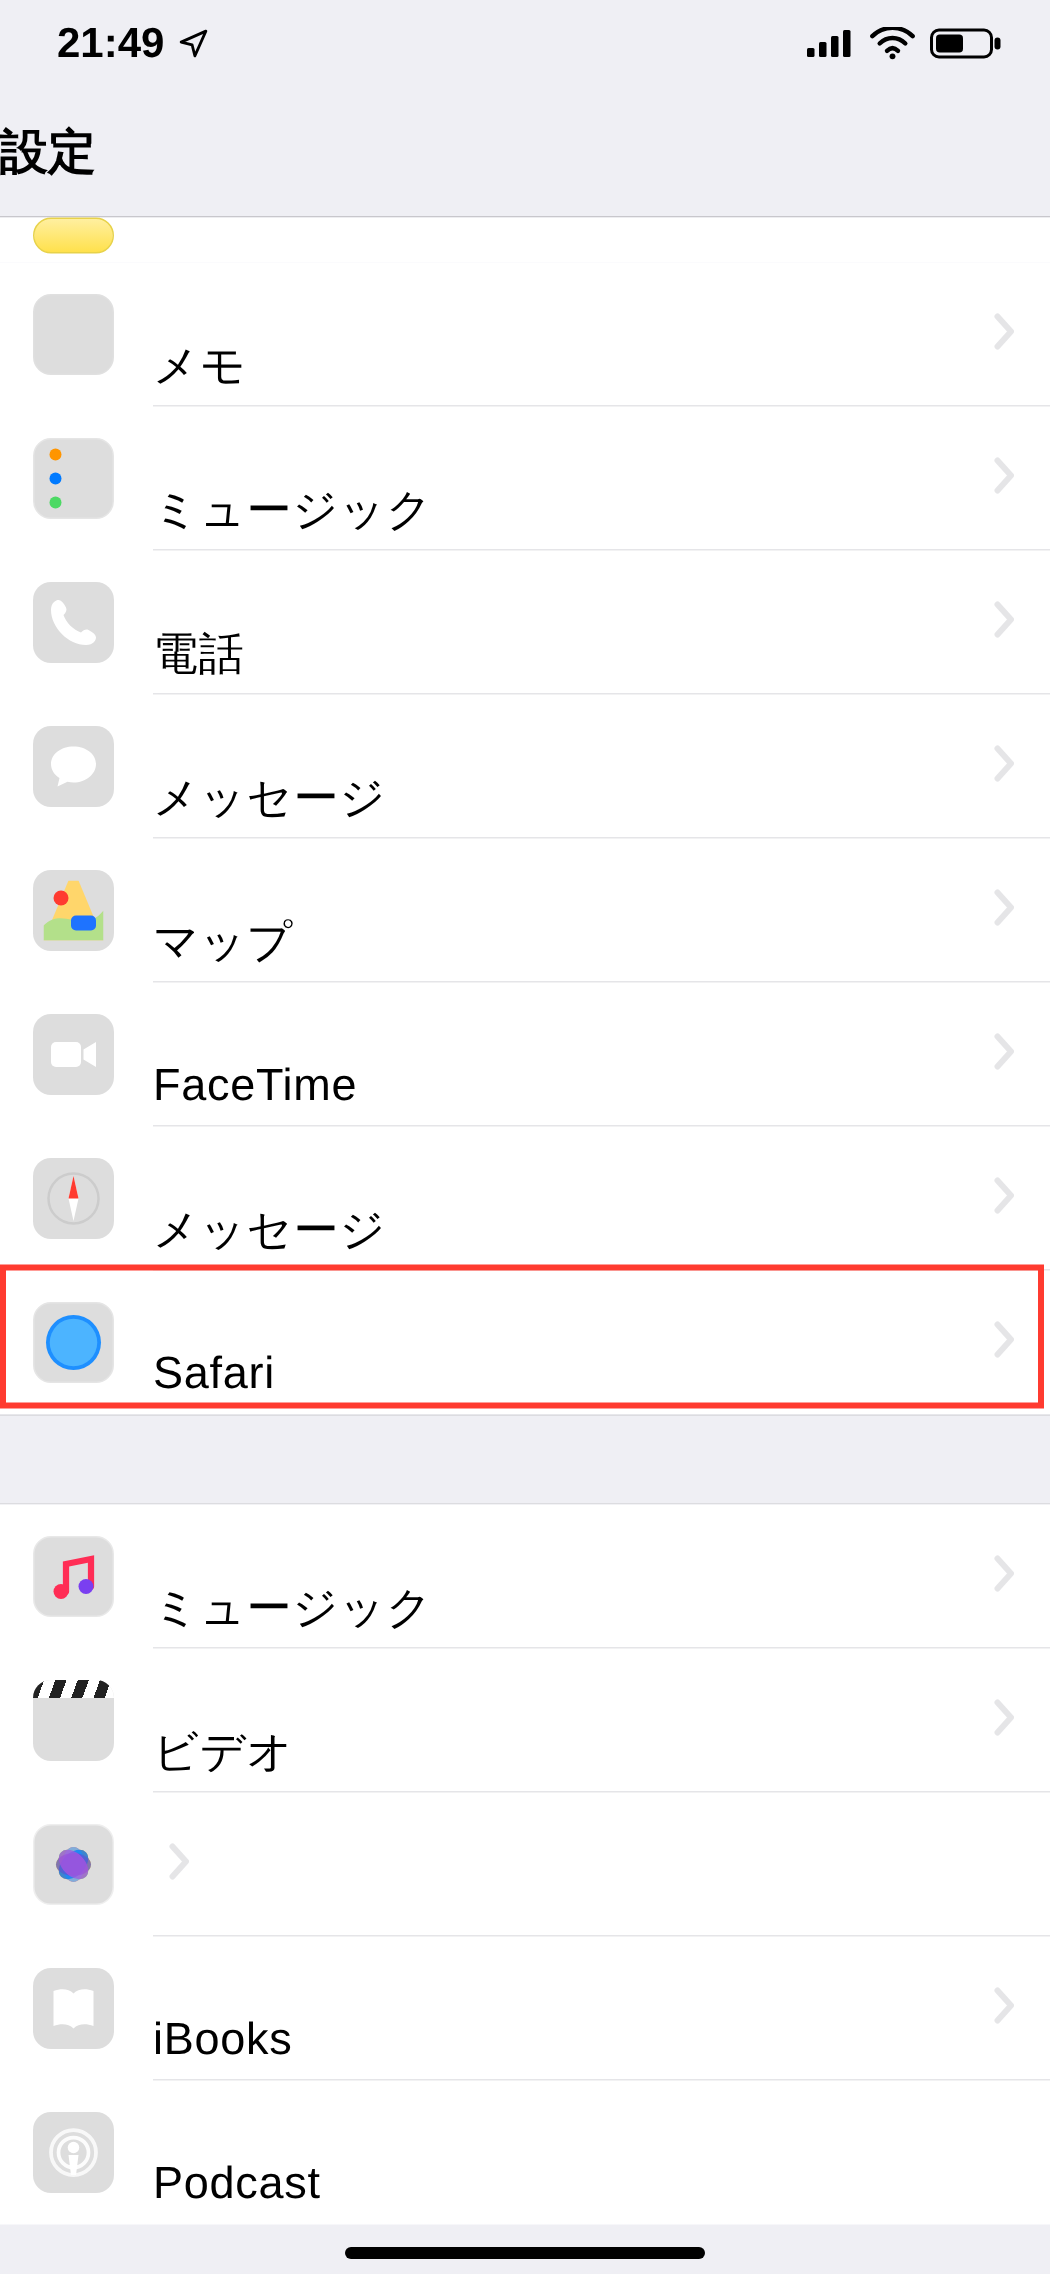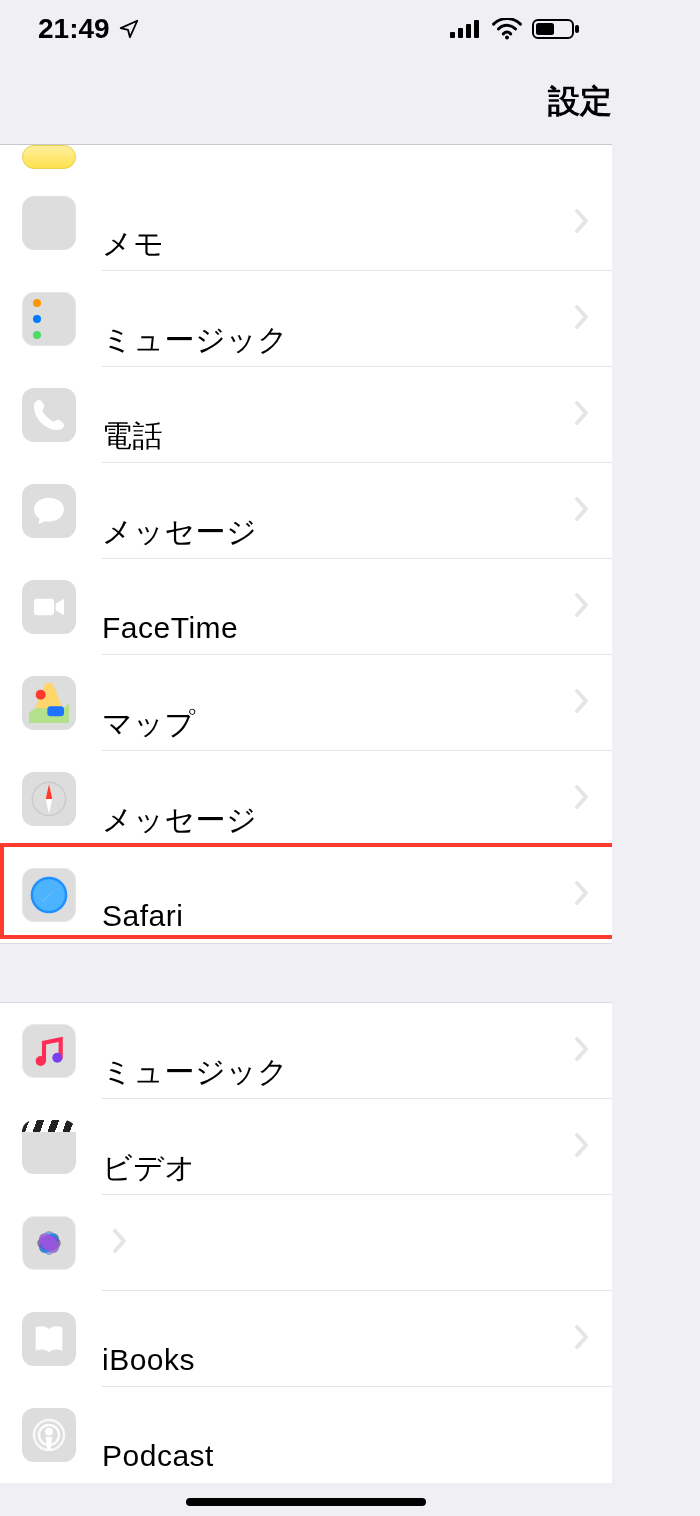--- a/index.html
+++ b/index.html
@@ -1,26 +1,26 @@
 <!DOCTYPE html>
 <html><head>
 <meta charset="utf-8">
 <style>
   * { box-sizing: border-box; margin: 0; padding: 0; }
   html, body { width: 700px; height: 1516px; font-family: -apple-system, "Helvetica Neue", Arial, sans-serif; background:#efeff4; color:#000; }
-  .screen { width:612px; height:1516px; position:relative; overflow:hidden; background:#efeff4; }
+  .screen { width:700px; height:1516px; position:relative; overflow:hidden; background:#efeff4; }
 
   
   .status-bar { height:58px; display:flex; align-items:center; justify-content:space-between; padding:0 30px 0 38px; font-size:28px; font-weight:600; }
   .status-left { display:flex; align-items:center; gap:8px; }
   .status-right { display:flex; align-items:center; gap:10px; }
   .status-right svg, .status-left svg { display:block; }
 
   
-  .nav-title { text-align:right; font-size:32px; font-weight:600; padding:22px 0 20px; }
+  .nav-title { text-align:left; font-size:32px; font-weight:600; padding:22px 0 20px; }
 
   .hairline { height:1px; background:#c8c7cc; }
 
   
   .list { background:#fff; }
   .row { position:relative; height:96px; display:flex; align-items:center; padding:0 22px 0 22px; }
   .row .app-icon { width:54px; height:54px; border-radius:12px; flex:0 0 54px; margin-right:26px; background:#ddd; display:flex; align-items:center; justify-content:center; overflow:hidden; }
   .row .label { font-size:30px; letter-spacing:0.5px; flex:1 1 auto;margin-top:42px; }
   .row .chev { flex:0 0 auto; margin-left:10px; opacity:.45; }
   .row::after { content:""; position:absolute; left:102px; right:0; bottom:0; height:1px; background:#e5e5e8; }
@@ -146,42 +146,42 @@
             <path d="M12 4 C7 4 3 7 3 11 C3 13.3 4.3 15.3 6.4 16.6 L5.6 20 L9.6 18.1 C10.4 18.3 11.2 18.4 12 18.4 C17 18.4 21 15.1 21 11 C21 7 17 4 12 4 Z" fill="#fff"></path>
           </svg>
       </div>
       <span class="label">メッセージ</span>
       <span class="chev"><svg width="16" height="26" viewBox="0 0 16 26">
             <path d="M3 3 L12 13 L3 23" fill="none" stroke="#c7c7cc" stroke-width="4" stroke-linecap="round" stroke-linejoin="round"></path>
           </svg></span>
     </div>
 
     <div class="row">
-      <div class="app-icon ai-facetime">
-        <svg viewBox="0 0 24 24">
-            <rect x="3" y="7" width="12" height="10" rx="2" fill="#fff"></rect>
-            <path d="M16 10 L21 7 L21 17 L16 14 Z" fill="#fff"></path>
-          </svg>
-      </div>
-      <span class="label">FaceTime</span>
-      <span class="chev"><svg width="16" height="26" viewBox="0 0 16 26">
-            <path d="M3 3 L12 13 L3 23" fill="none" stroke="#c7c7cc" stroke-width="4" stroke-linecap="round" stroke-linejoin="round"></path>
-          </svg></span>
-    </div>
-
-    <div class="row">
       <div class="app-icon ai-maps">
         <svg viewBox="0 0 24 24">
             <path d="M0 24 L10 0 L14 0 L24 24 Z" fill="#ffd66b"></path>
             <path d="M0 18 C8 10 16 22 24 12 L24 24 L0 24 Z" fill="#b3e08a"></path>
             <circle cx="7" cy="7" r="3" fill="#ff3b30"></circle>
             <rect x="11" y="14" width="10" height="6" rx="2" fill="#1e73ff"></rect>
           </svg>
       </div>
       <span class="label">マップ</span>
+      <span class="chev"><svg width="16" height="26" viewBox="0 0 16 26">
+            <path d="M3 3 L12 13 L3 23" fill="none" stroke="#c7c7cc" stroke-width="4" stroke-linecap="round" stroke-linejoin="round"></path>
+          </svg></span>
+    </div>
+
+    <div class="row">
+      <div class="app-icon ai-facetime">
+        <svg viewBox="0 0 24 24">
+            <rect x="3" y="7" width="12" height="10" rx="2" fill="#fff"></rect>
+            <path d="M16 10 L21 7 L21 17 L16 14 Z" fill="#fff"></path>
+          </svg>
+      </div>
+      <span class="label">FaceTime</span>
       <span class="chev"><svg width="16" height="26" viewBox="0 0 16 26">
             <path d="M3 3 L12 13 L3 23" fill="none" stroke="#c7c7cc" stroke-width="4" stroke-linecap="round" stroke-linejoin="round"></path>
           </svg></span>
     </div>
 
     <div class="row">
       <div class="app-icon ai-compass">
         <svg viewBox="0 0 24 24">
             <circle cx="12" cy="12" r="10" fill="none" stroke="#ccc" stroke-width="1"></circle>
             <path d="M12 3 L14 12 L12 21 L10 12 Z" fill="#fff"></path>

